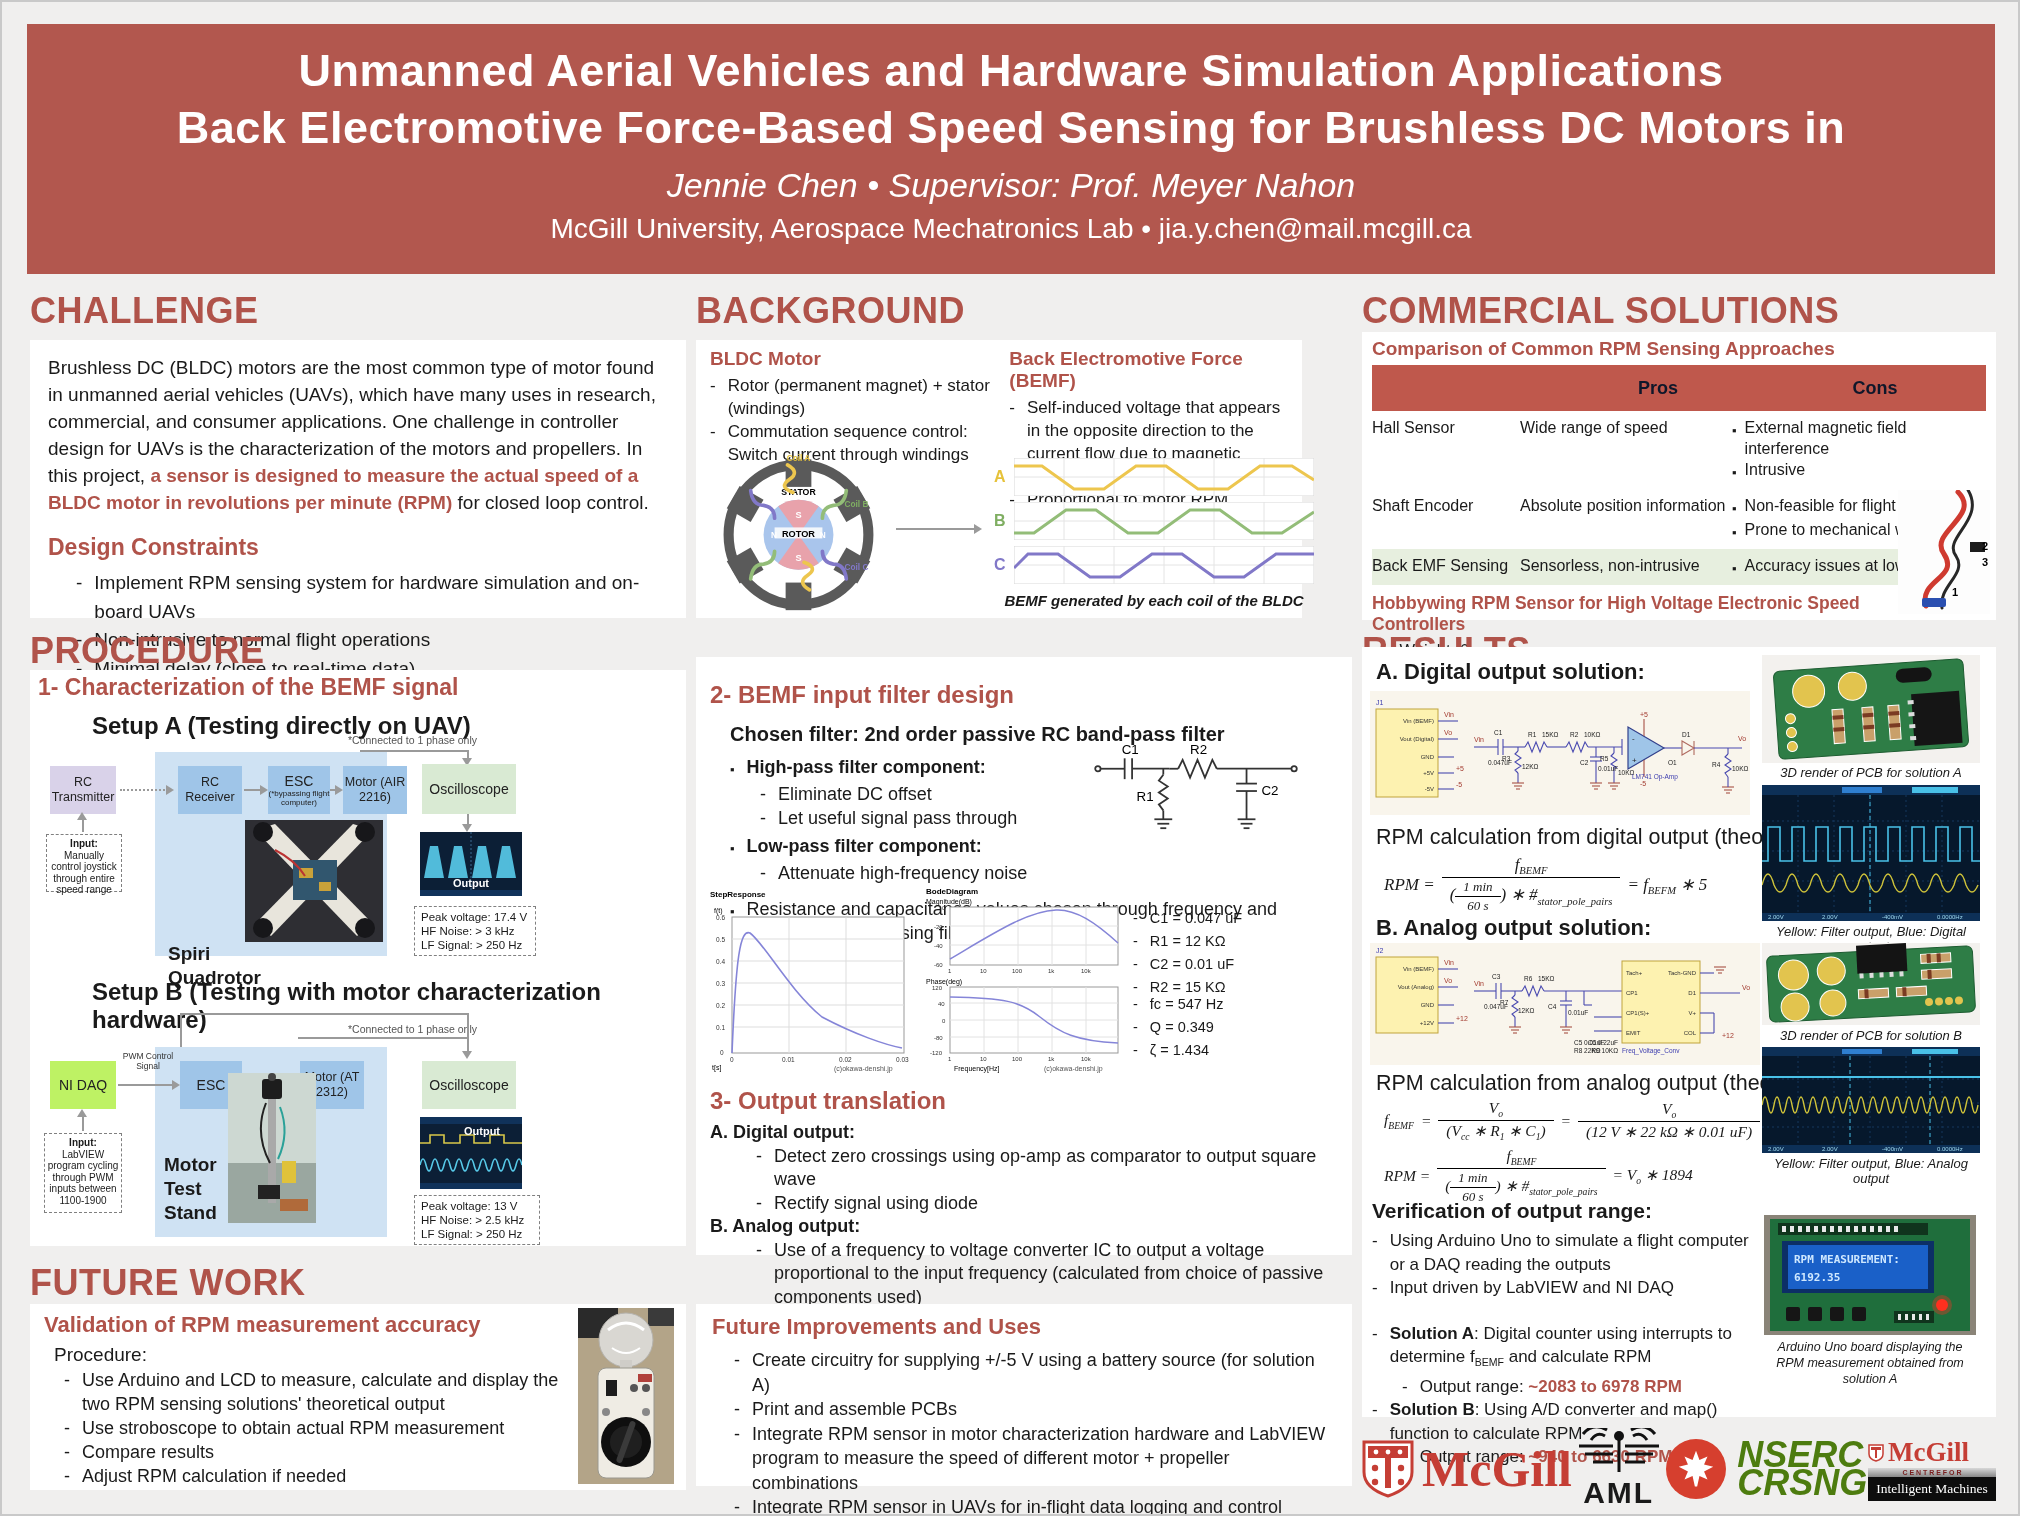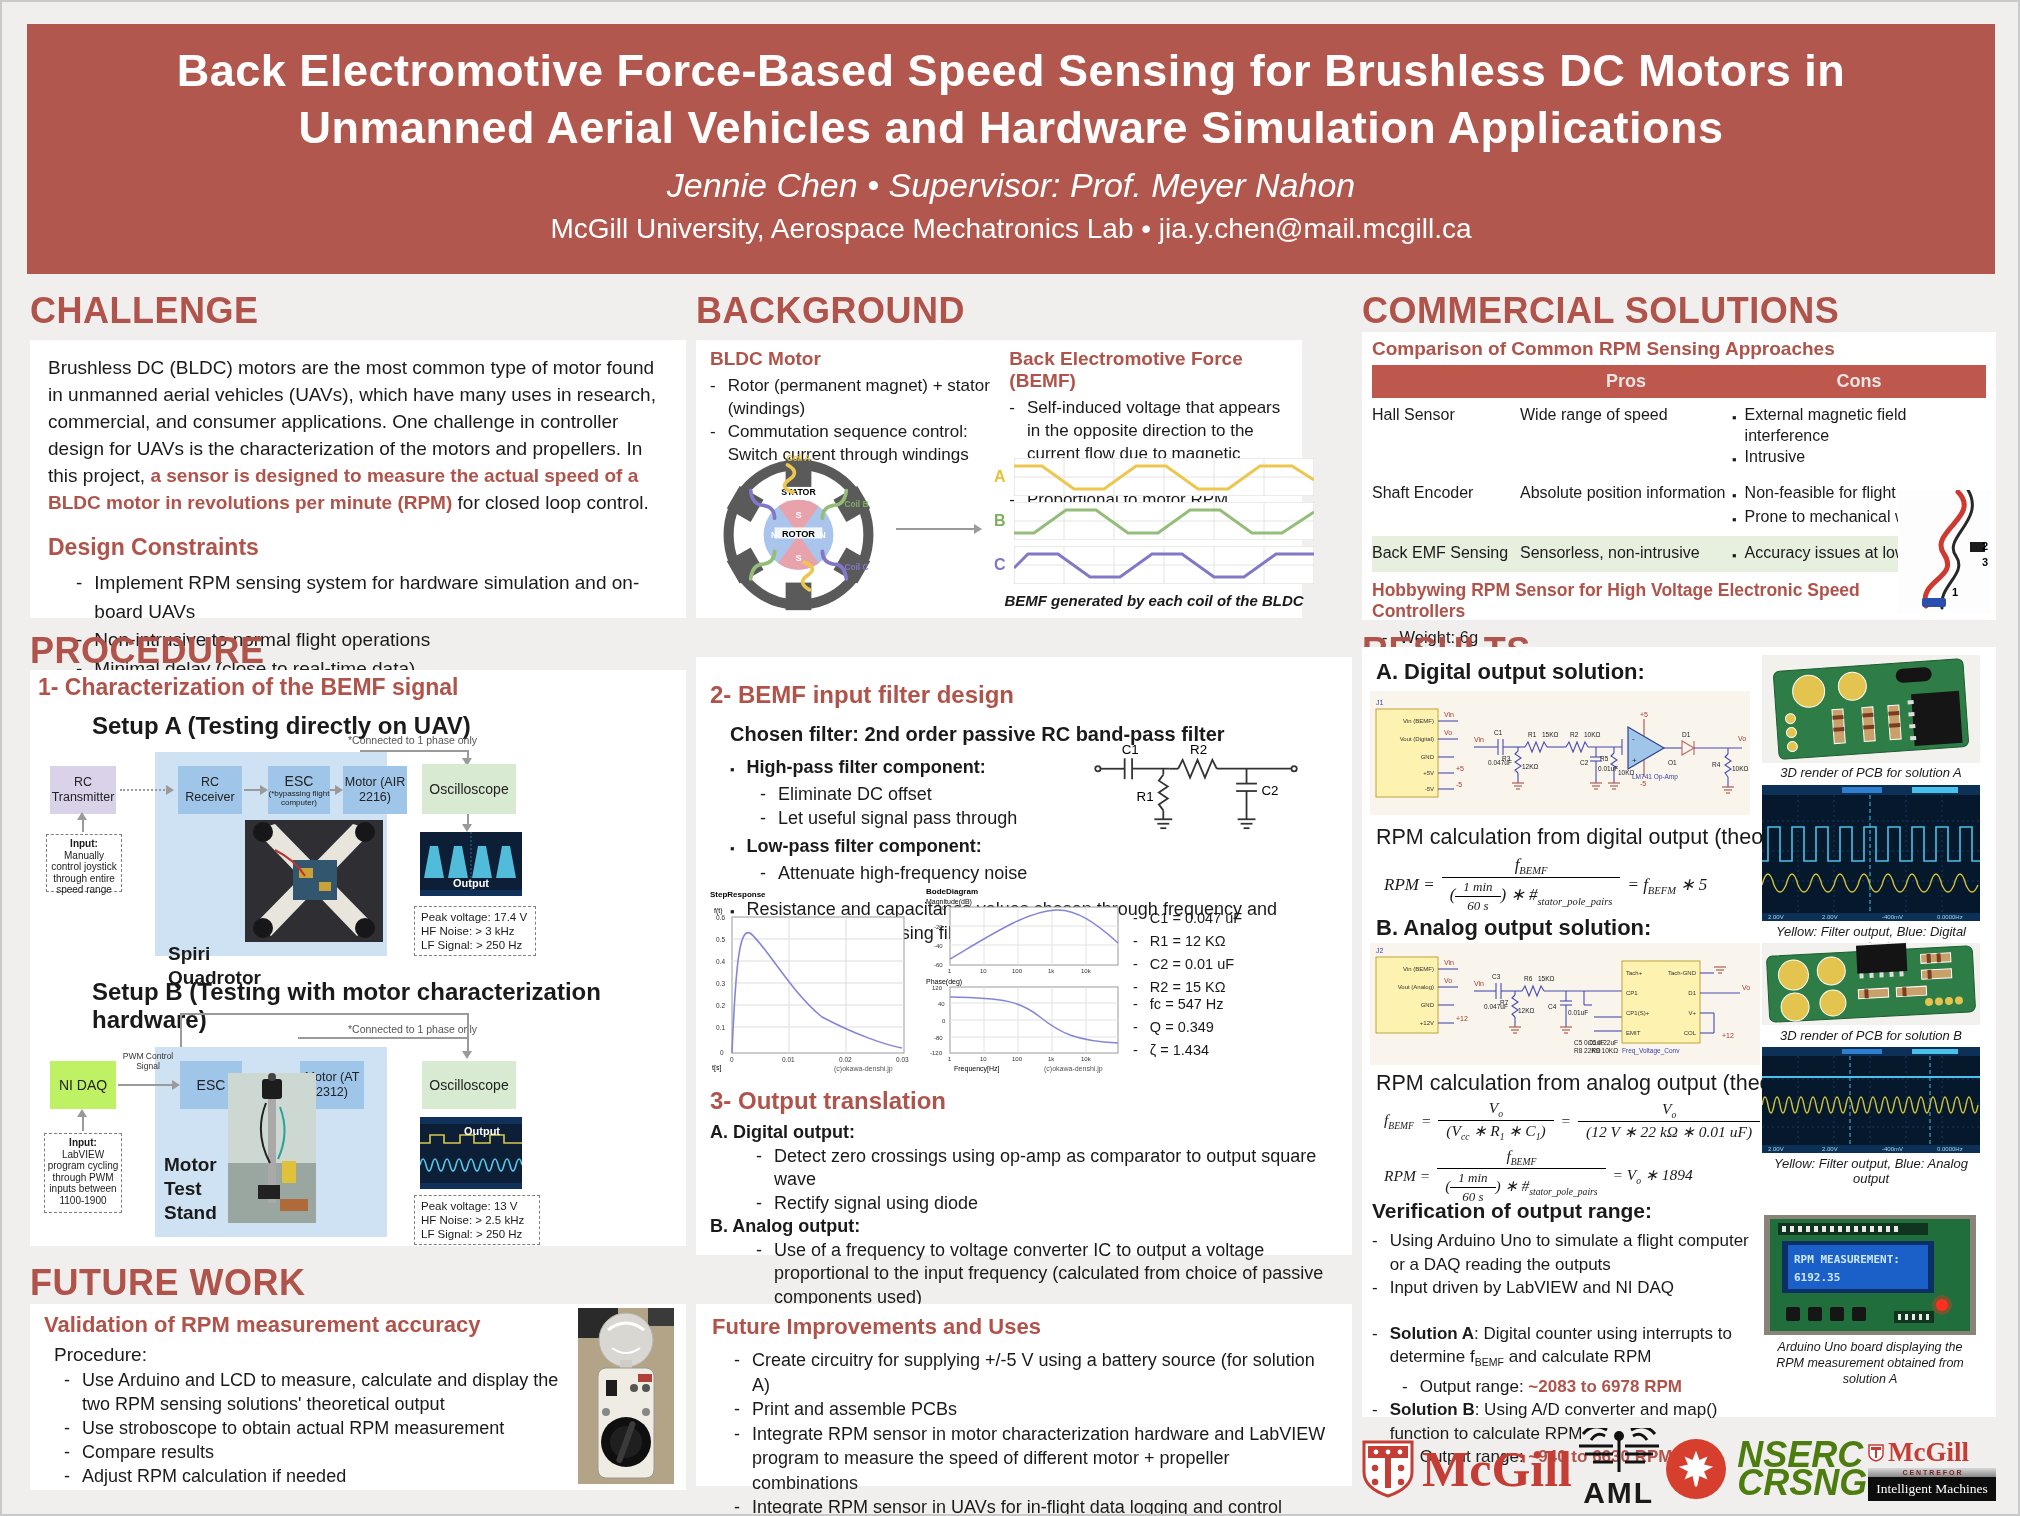--- a/index.html
+++ b/index.html
@@ -24,34 +24,34 @@
   .tri-r{position:absolute;width:0;height:0;border-left:8px solid #9a9a9a;border-top:5px solid transparent;border-bottom:5px solid transparent;}
   .tri-d{position:absolute;width:0;height:0;border-top:8px solid #9a9a9a;border-left:5px solid transparent;border-right:5px solid transparent;}
   .tri-u{position:absolute;width:0;height:0;border-bottom:8px solid #9a9a9a;border-left:5px solid transparent;border-right:5px solid transparent;}
   .formula{position:absolute;font-family:"Liberation Serif",serif;font-style:italic;font-size:17px;display:flex;align-items:center;gap:7px;white-space:nowrap;}
   .frac{display:inline-flex;flex-direction:column;text-align:center;vertical-align:middle;}
   .fnum{border-bottom:1.6px solid #000;padding:0 8px 1px;}
   .fden{padding:1px 8px 0;}
   .frac.sm{font-size:13px;}
   sub{font-size:.62em;}
   .ctable{font-size:16px;line-height:21px;}
-  .ct-band{display:grid;grid-template-columns:148px 212px 1fr;background:#bf584c;color:#e5e5e5;font-weight:bold;font-size:18px;height:33px;align-items:center;text-align:center;}
+  .ct-band{display:grid;grid-template-columns:148px 212px 1fr;background:#bf584c;color:#0f172a;font-weight:bold;font-size:18px;height:46px;align-items:center;text-align:center;padding-left:32px;}
   .ct-row{display:grid;grid-template-columns:148px 212px 1fr;padding:6px 0;}
   .conline{display:flex;gap:8px;}
   .imgcap{position:absolute;font-size:13px;font-style:italic;text-align:center;}
 </style>
 </head>
 <body>
 
 <div class="poster">
 
   <div class="hdr">
     <div class="hdr-t">
+      <div>Unmanned Aerial Vehicles and Hardware Simulation Applications</div>
       <div>Back Electromotive Force-Based Speed Sensing for Brushless DC Motors in</div>
-      <div>Unmanned Aerial Vehicles and Hardware Simulation Applications</div>
     </div>
     <div class="hdr-a">Jennie Chen • Supervisor: Prof. Meyer Nahon</div>
     <div class="hdr-f">McGill University, Aerospace Mechatronics Lab • jia.y.chen@mail.mcgill.ca</div>
   </div>
 
   <div class="sec-h" style="left:28px;top:288px;">CHALLENGE</div>
   <div class="panel" style="left:28px;top:338px;width:656px;height:278px;padding:14px 18px;box-sizing:border-box;">
     <div class="bt"><span>Brushless DC (BLDC) motors are the most common type of motor found in unmanned aerial vehicles (UAVs), which have many uses in research, commercial, and consumer applications. One challenge in controller design for UAVs is the characterization of the motors and propellers. In this project, </span><span class="red">a sensor is designed to measure the actual speed of a BLDC motor in revolutions per minute (RPM)</span><span> for closed loop control.</span></div>
     <div class="sub-h" style="margin-top:18px;">Design Constraints</div>
     <div style="margin:8px 0 0 28px;font-size:19px;line-height:28.5px;">

